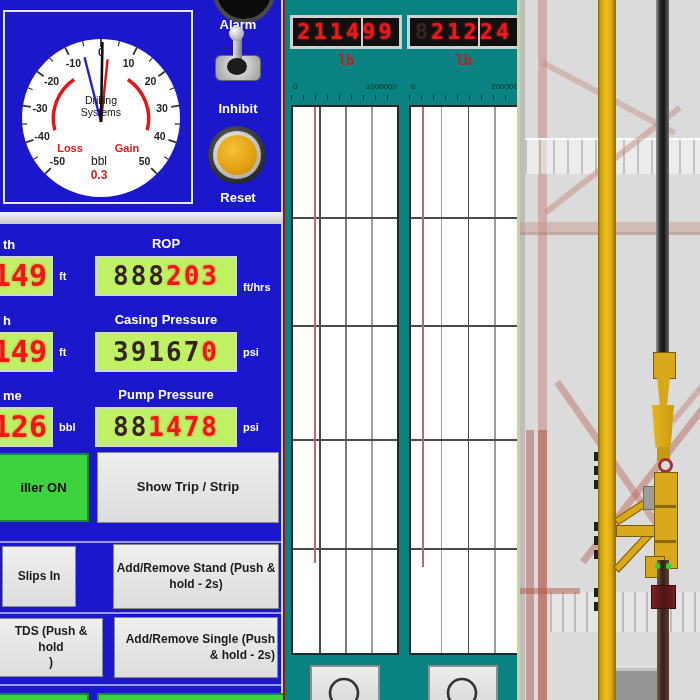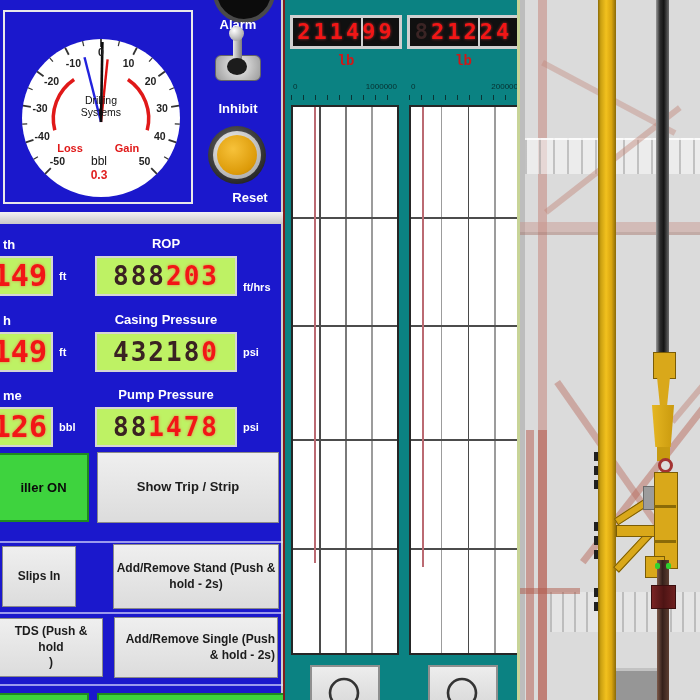--- a/index.html
+++ b/index.html
@@ -137,21 +137,21 @@
     <div class="abs ctl-label" style="left:193px;top:17px;">Alarm</div>
     <div id="toggle-base" class="abs"></div>
     <div id="toggle-lever" class="abs"></div>
     <div id="toggle-ball" class="abs"></div>
     <div id="toggle-hole" class="abs"></div>
     <div class="abs ctl-label" style="left:193px;top:101px;">Inhibit</div>
     <div id="inhibit-button" class="abs">
       <div class="ring"></div>
       <div class="core"></div>
     </div>
-    <div class="abs ctl-label" style="left:193px;top:190px;margin-left:12px;">Reset</div>
+    <div class="abs ctl-label" style="left:193px;top:190px;">Reset</div>
 
     <div class="abs divider"></div>
 
     <div class="abs row-label" style="left:3px;top:237px;">th</div>
     <div class="abs row-label" style="left:95px;top:236px;width:142px;text-align:center;">ROP</div>
     <div class="abs seg seg-cut" style="left:0;top:256px;width:53px;border-left:none;">
       <span class="inner lit">149</span>
     </div>
     <div class="abs unit" style="left:59px;top:270px;">ft</div>
     <div class="abs seg seg-main" style="left:95px;top:256px;width:142px;">
@@ -159,21 +159,21 @@
     </div>
     <div class="abs unit" style="left:243px;top:281px;">ft/hrs</div>
 
     <div class="abs row-label" style="left:3px;top:313px;">h</div>
     <div class="abs row-label" style="left:95px;top:312px;width:142px;text-align:center;">Casing Pressure</div>
     <div class="abs seg seg-cut" style="left:0;top:332px;width:53px;border-left:none;">
       <span class="inner lit">149</span>
     </div>
     <div class="abs unit" style="left:59px;top:346px;">ft</div>
     <div class="abs seg seg-main" style="left:95px;top:332px;width:142px;">
-      <span class="ghost">43218</span><span class="lit">0</span>
+      <span class="ghost">39167</span><span class="lit">0</span>
     </div>
     <div class="abs unit" style="left:243px;top:346px;">psi</div>
 
     <div class="abs row-label" style="left:3px;top:388px;">me</div>
     <div class="abs row-label" style="left:95px;top:387px;width:142px;text-align:center;">Pump Pressure</div>
     <div class="abs seg seg-cut" style="left:0;top:407px;width:53px;border-left:none;">
       <span class="inner lit">126</span>
     </div>
     <div class="abs unit" style="left:59px;top:421px;">bbl</div>
     <div class="abs seg seg-main" style="left:95px;top:407px;width:142px;">

